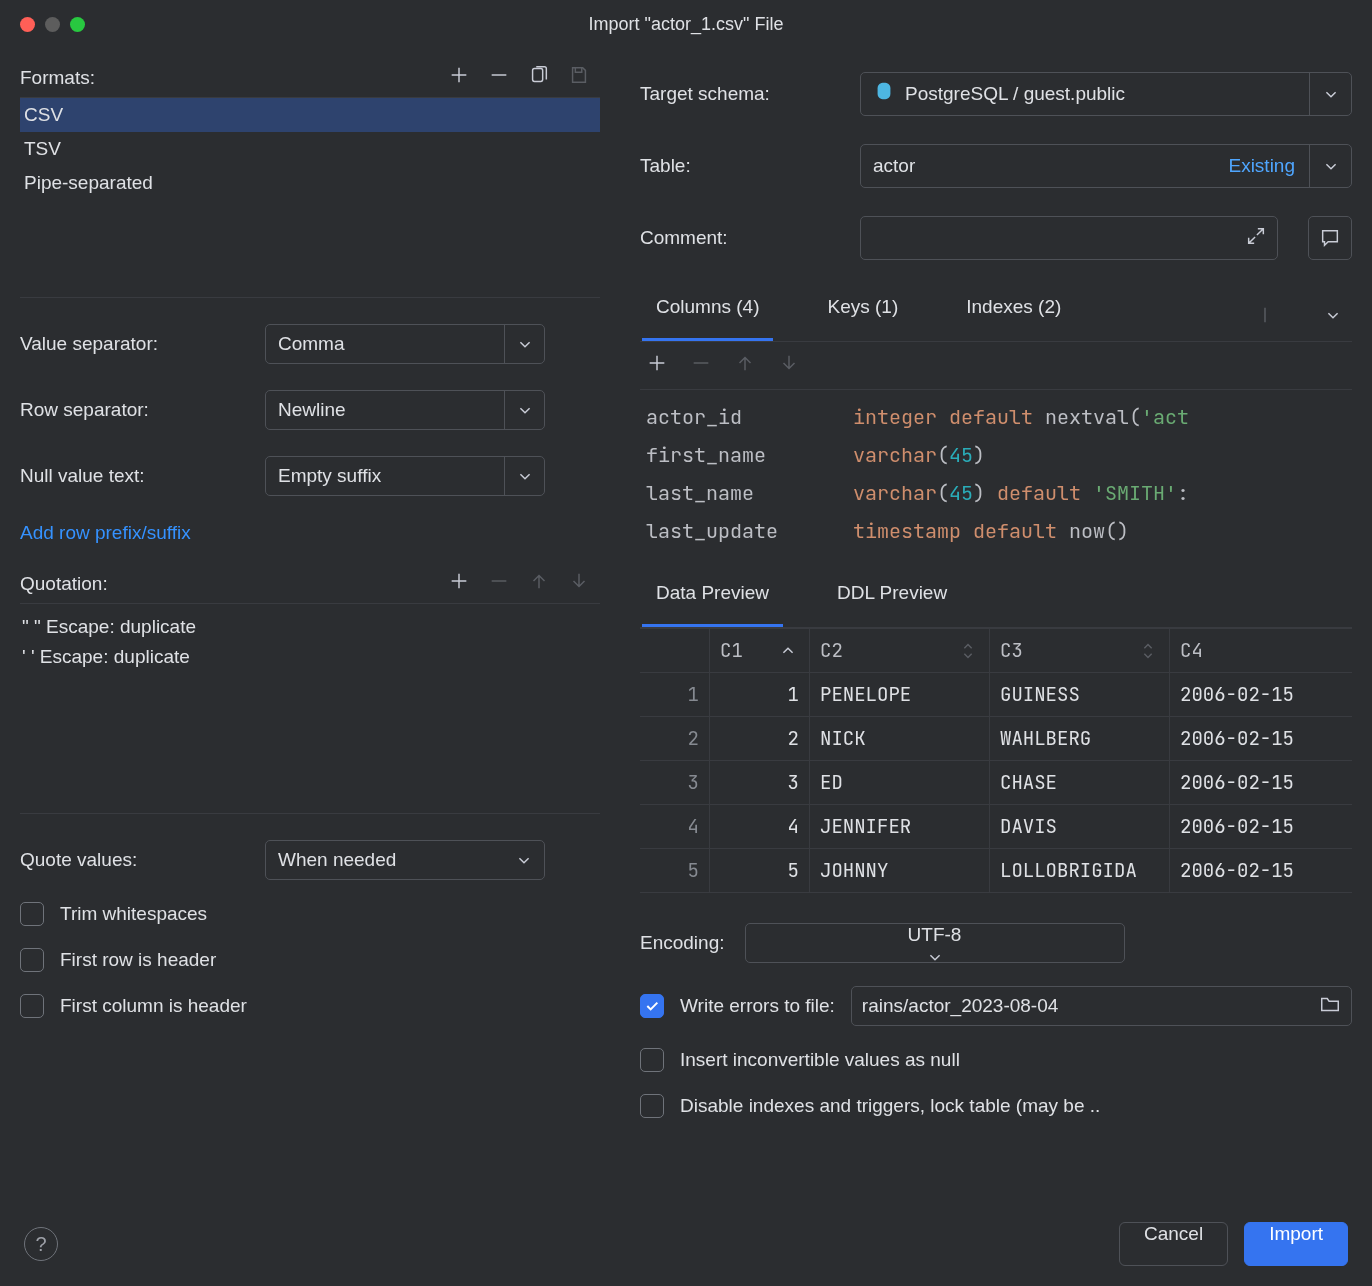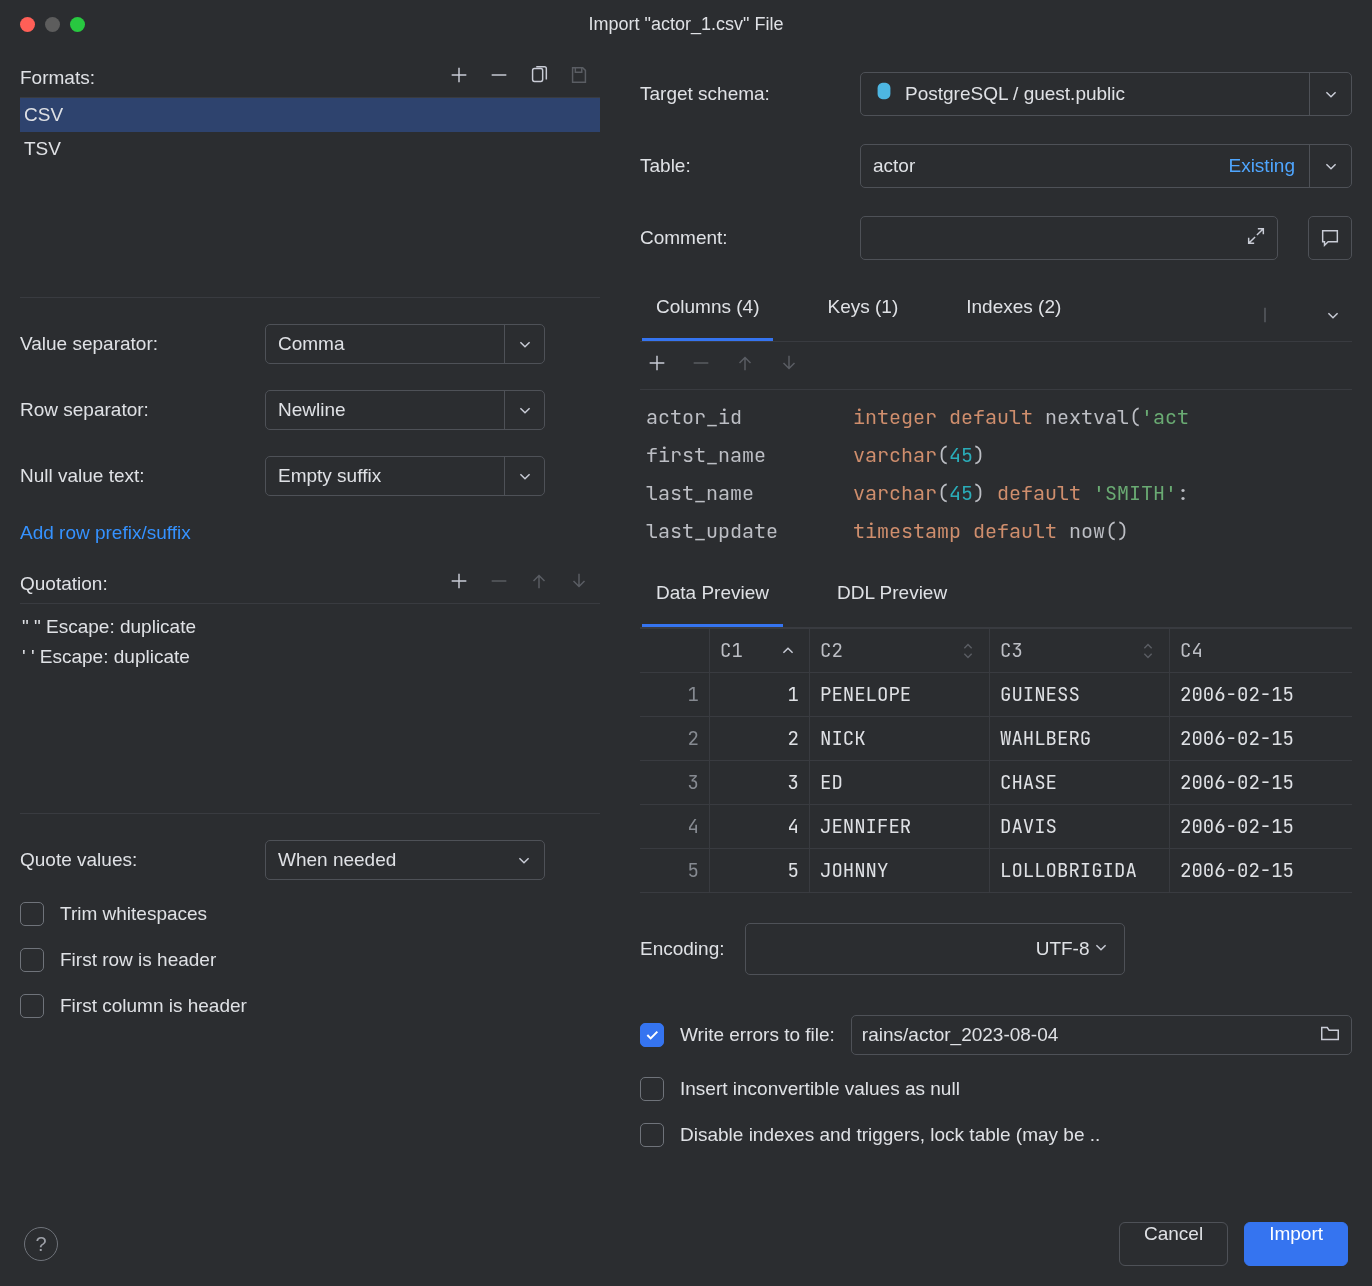--- a/index.html
+++ b/index.html
@@ -143,21 +143,21 @@
   }
   .th { background:#2b2d30; color:#bcbec4; position:relative; }
   .rownum { width:70px; justify-content:flex-end; color:#868a91; background:#2b2d30; }
   .th .sort { margin-left:auto; display:flex; }
   .c1 { width:100px; justify-content:flex-end; }
   .c2 { width:180px; }
   .c3 { width:180px; }
   .c4 { flex:1; border-right:none; }
 
   .encoding-row { display:flex; align-items:center; gap:20px; margin-top:30px; }
-  .enc-sel { width:380px; border:1px solid #4e5157; border-radius:5px; height:52px; display:flex; align-items:center; justify-content:flex-end; padding:0 12px; }
+  .enc-sel { width:380px; border:1px solid #4e5157; border-radius:5px; height:40px; display:flex; align-items:center; justify-content:space-between; padding:0 12px;flex-direction:column; }
 
   .errfile { flex:1; border:1px solid #4e5157; border-radius:5px; height:40px; display:flex; align-items:center; padding:0 10px; overflow:hidden; white-space:nowrap; }
 
   .footer {
     height: 80px;
     display:flex; align-items:center;
     padding: 0 24px;
     gap: 16px;
   }
   .footer .spacer { flex:1; }
@@ -209,20 +209,21 @@
             </svg></span>
         <span><svg class="ico dim" viewBox="0 0 24 24">
               <path d="M5 4h11l3 3v13H5z"></path>
               <path d="M8 4v5h7V4"></path>
             </svg></span>
       </div>
     </div>
     <div class="list">
       <div class="list-item selected"><span>CSV</span></div>
       <div class="list-item"><span>TSV</span></div>
+      <div class="list-item"><span>Pipe-separated</span></div>
     </div>
 
     <div class="form-row">
       <span class="form-label">Value separator:</span>
       <div class="select" style="max-width:280px;">
         <span class="val">Comma</span>
         <span class="arrow">
             <svg class="ico" viewBox="0 0 24 24">
               <path d="M7 10l5 5 5-5"></path>
             </svg>
@@ -459,21 +460,21 @@
     <div class="encoding-row">
       <span>Encoding:</span>
       <div class="enc-sel">
         <span>UTF-8</span>
         <span><svg class="ico" viewBox="0 0 24 24">
               <path d="M7 10l5 5 5-5"></path>
             </svg></span>
       </div>
     </div>
 
-    <div class="chk-row" style="margin-top:40px;">
+    <div class="chk-row" style="margin-top:23px;">
       <span class="chk checked">
           <svg width="16" height="16" viewBox="0 0 24 24" stroke="#fff" fill="none" stroke-width="3">
             <path d="M5 12l5 5L20 7"></path>
           </svg>
         </span>
       <span>Write errors to file:</span>
       <div class="errfile">
         <span style="flex:1;">rains/actor_2023-08-04</span>
         <span><svg class="ico" viewBox="0 0 24 24">
               <path d="M3 6h6l2 3h10v10H3z"></path>

